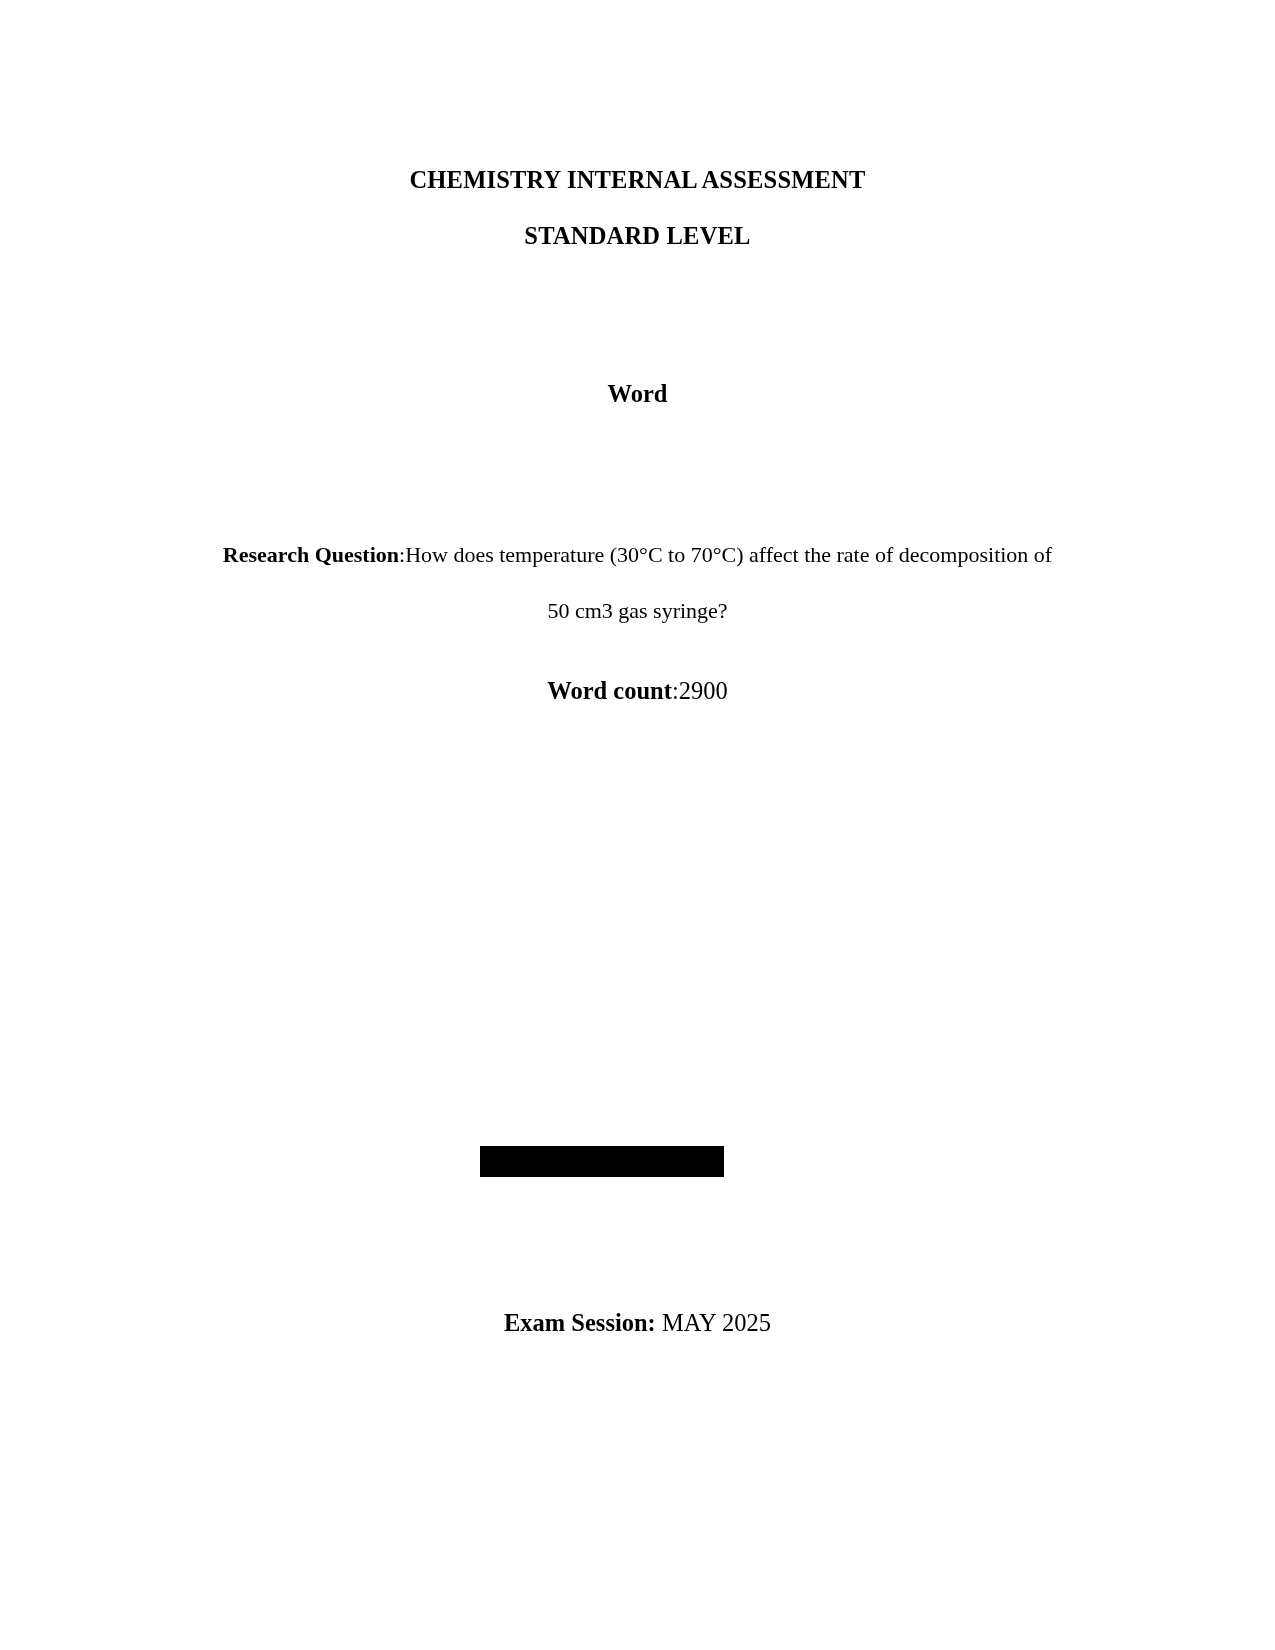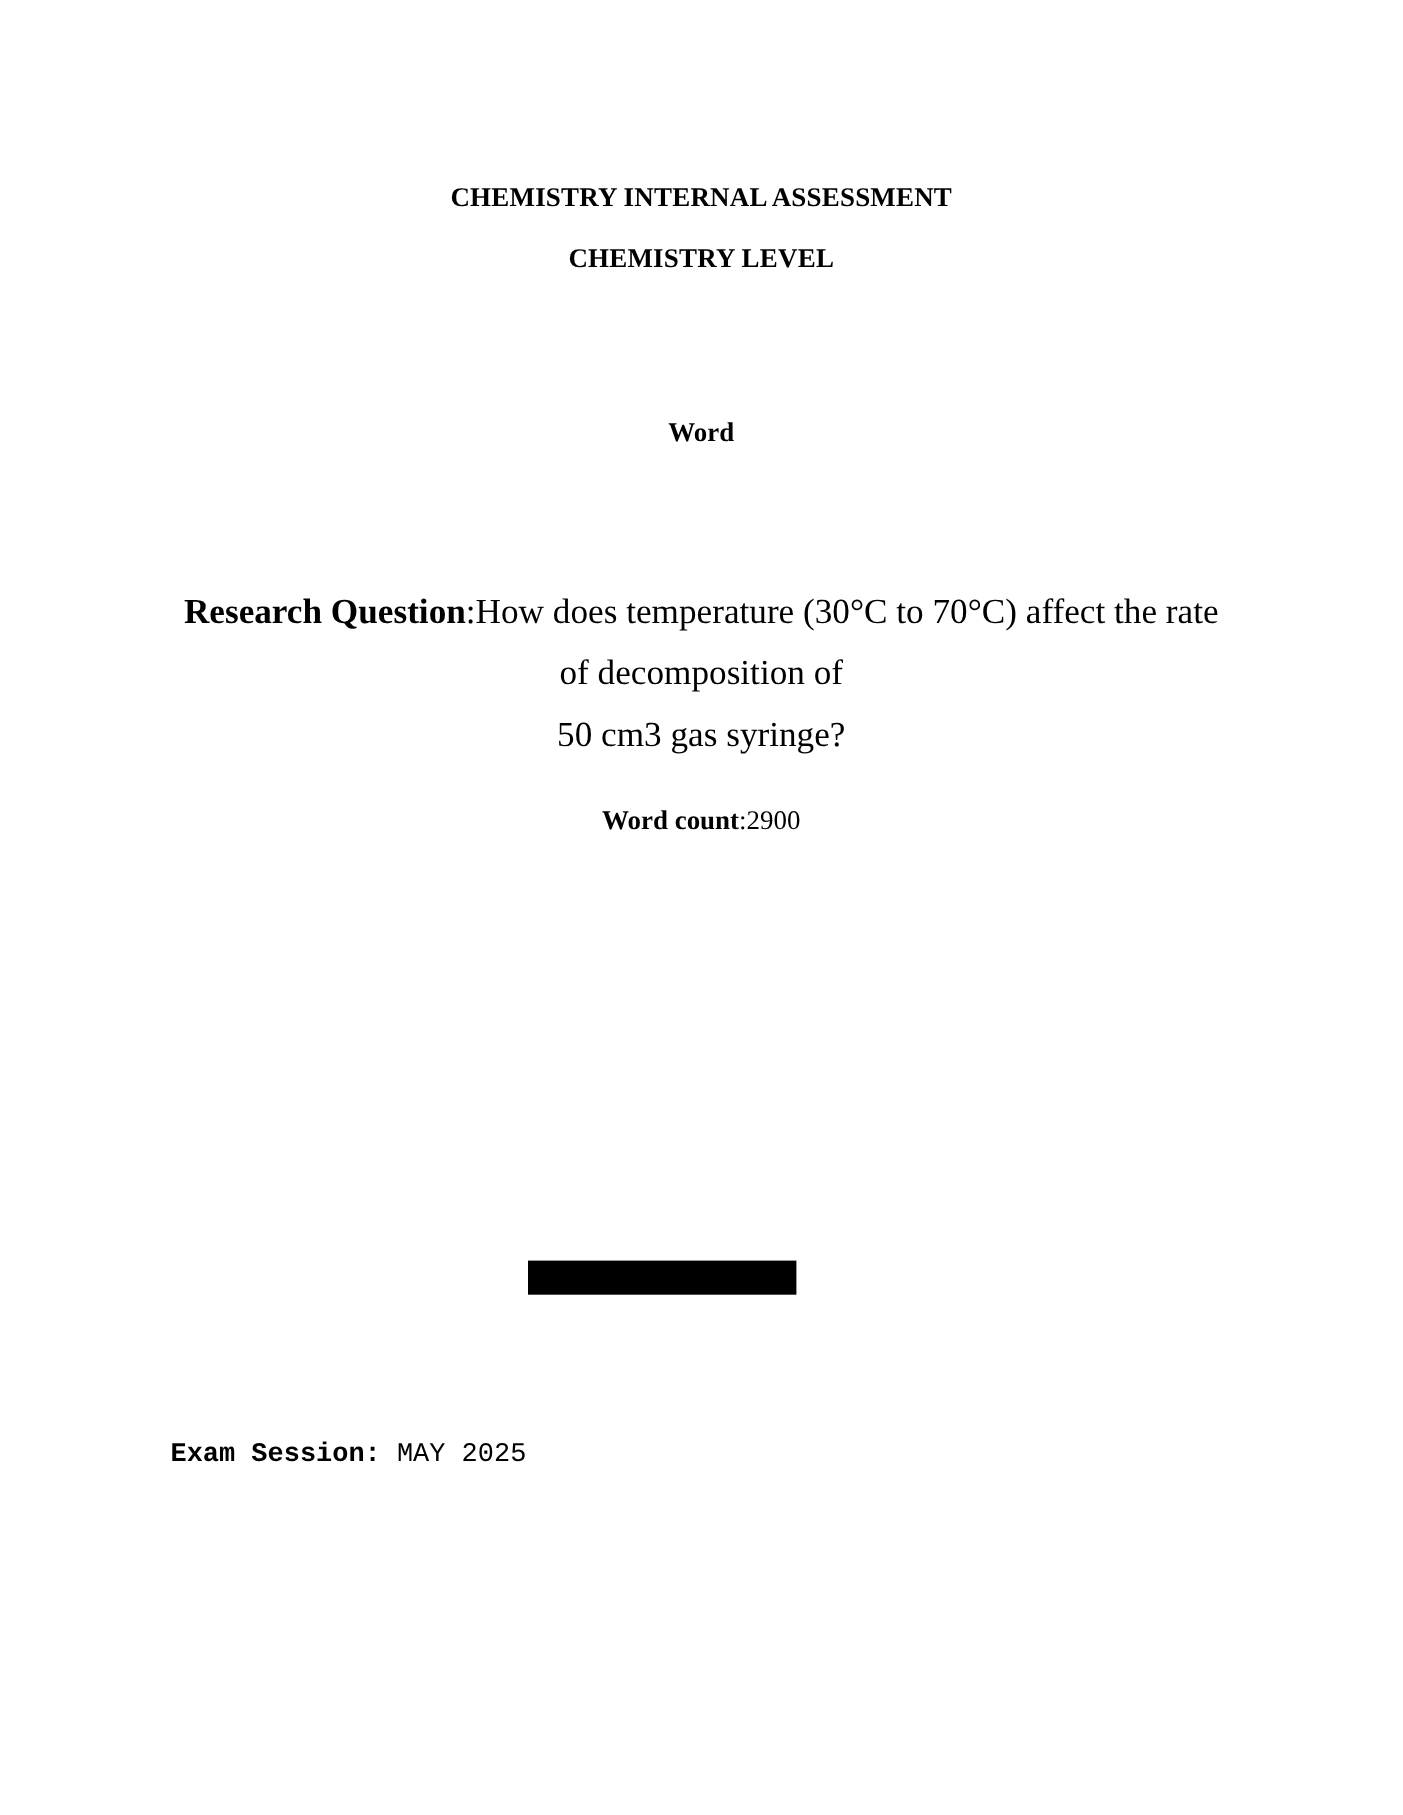--- a/index.html
+++ b/index.html
@@ -50,21 +50,21 @@
   .title-body .ln2 {
     display: block;
   }
   sub {
     font-size: 0.68em;
     line-height: 0;
     vertical-align: -0.28em;
   }
   .rq {
     margin-top: 120px;
-    font-size: 32px;
+    font-size: 22px;
     line-height: 56px;
   }
   .rq b {
     font-weight: bold;
   }
   .rq .ln {
     display: block;
   }
   .wordcount {
     margin-top: 40px;
@@ -80,39 +80,38 @@
     top: 1146px;
     width: 244px;
     height: 31px;
     background: #000000;
   }
   .exam {
     position: absolute;
     left: 155px;
     top: 1311px;
     width: 965px;
-    text-align: left;
+    text-align: center;
     font-size: 24.5px;
     line-height: 1.0;
-    font-family: Liberation Mono, monospace;
   }
   .exam b {
     font-weight: bold;
   }
 </style>
 </head>
 <body>
 
 <div class="page">
 
   <div class="content">
 
     <div class="hdr-block">
       <div class="hdr">CHEMISTRY INTERNAL ASSESSMENT</div>
-      <div class="hdr second">CHEMISTRY LEVEL</div>
+      <div class="hdr second">STANDARD LEVEL</div>
     </div>
 
     <div class="title-label">Word</div>
 
 
     <div class="rq">
       <span class="ln"><b>Research Question</b><span>:How does temperature (30°C to 70°C) affect the rate of decomposition of</span></span>
       <span class="ln">50 cm3 gas syringe?</span>
     </div>
 

